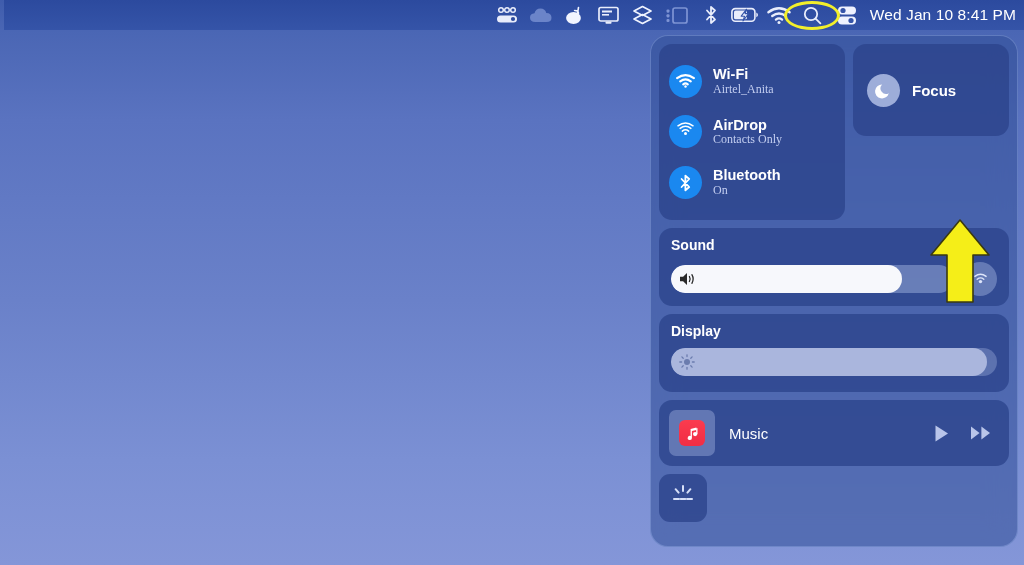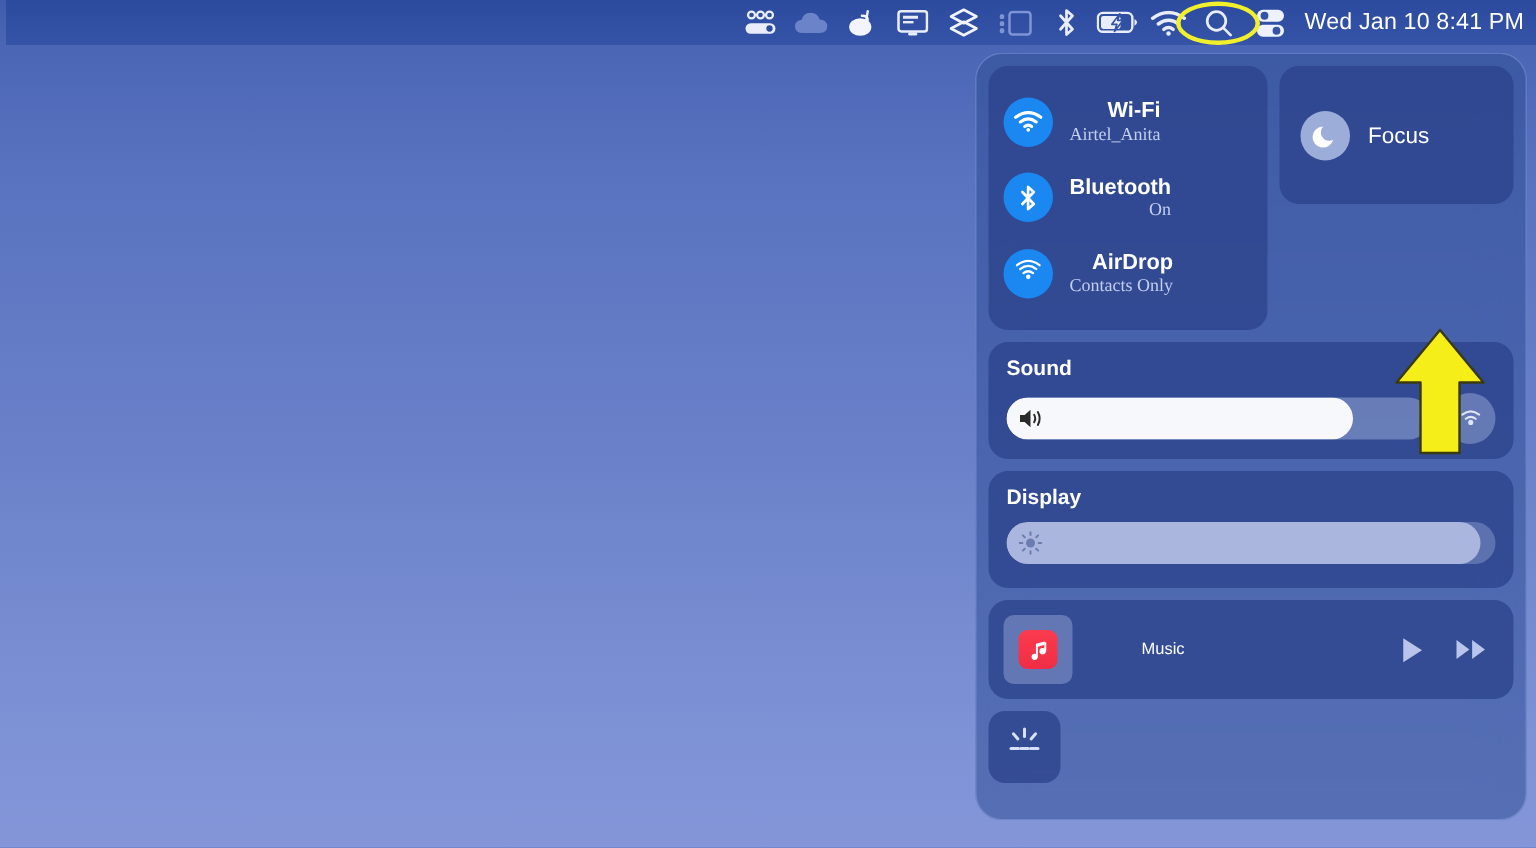--- a/index.html
+++ b/index.html
@@ -116,21 +116,21 @@
   .conn-icon {
     width: 33px; height: 33px;
     border-radius: 50%;
     background: #1a88f0;
     display: flex; align-items: center; justify-content: center;
     flex: none;
     color: #fff;
   }
   .conn-icon svg { display: block; }
 
-  .conn-text { line-height: 1.15; min-width: 0; text-align: right; }
+  .conn-text { line-height: 1.15; min-width: 0; }
   .conn-title {
     color: #ffffff;
     font-size: 14.5px;
     font-weight: bold;
     white-space: nowrap;
   }
   .conn-sub {
     color: #c3cef0;
     font-size: 12px;
     white-space: nowrap;
@@ -154,21 +154,21 @@
   .focus-icon {
     width: 33px; height: 33px;
     border-radius: 50%;
     background: rgba(200,212,245,0.72);
     display: flex; align-items: center; justify-content: center;
     flex: none;
   }
   .focus-label {
     color: #ffffff;
     font-size: 15px;
-    font-weight: normal;
+    font-weight: bold;
   }
 
   #tile-row {
     flex: 1;
     display: flex;
     gap: 8px;
   }
   .sq-tile {
     flex: 1;
     display: flex;
@@ -261,23 +261,22 @@
   }
   #music-badge {
     width: 26px; height: 26px;
     border-radius: 6px;
     background: linear-gradient(to bottom, #fb3b4e, #f02d45);
     display: flex; align-items: center; justify-content: center;
     color: #ffffff;
   }
   #music-title {
     color: #ffffff;
-    font-size: 11px;
+    font-size: 15px;
     flex: 1;
-    margin-left: 32px;
   }
   .media-btn {
     color: #b9c5ea;
     display: flex; align-items: center;
     padding: 0 3px;
   }
 
   
   #kb-tile {
     margin-top: 8px;
@@ -414,42 +413,42 @@
             </svg>
           </span>
           <span class="conn-text">
             <div class="conn-title">Wi-Fi</div>
             <div class="conn-sub">Airtel_Anita</div>
           </span>
         </div>
 
         <div class="conn-row">
           <span class="conn-icon">
-            <svg width="13" height="18" viewBox="0 0 13 18">
-              <path d="M2.6 5 L10.2 13 L6.4 16.4 L6.4 1.6 L10.2 5 L2.6 13" fill="none" stroke="#fff" stroke-width="1.8" stroke-linejoin="round" stroke-linecap="round"></path>
-            </svg>
-          </span>
-          <span class="conn-text">
-            <div class="conn-title">Bluetooth</div>
-            <div class="conn-sub">On</div>
-          </span>
-        </div>
-
-        <div class="conn-row">
-          <span class="conn-icon">
             <svg width="19" height="19" viewBox="0 0 19 19">
               <circle cx="9.5" cy="11.5" r="1.5" fill="#fff"></circle>
               <path d="M6.3 9.1 Q9.5 6.6 12.7 9.1" fill="none" stroke="#fff" stroke-width="1.5" stroke-linecap="round"></path>
               <path d="M4.1 6.4 Q9.5 2.2 14.9 6.4" fill="none" stroke="#fff" stroke-width="1.5" stroke-linecap="round"></path>
               <path d="M2 3.8 Q9.5 -2 17 3.8" fill="none" stroke="#fff" stroke-width="1.5" stroke-linecap="round"></path>
             </svg>
           </span>
           <span class="conn-text">
             <div class="conn-title">AirDrop</div>
             <div class="conn-sub">Contacts Only</div>
+          </span>
+        </div>
+
+        <div class="conn-row">
+          <span class="conn-icon">
+            <svg width="13" height="18" viewBox="0 0 13 18">
+              <path d="M2.6 5 L10.2 13 L6.4 16.4 L6.4 1.6 L10.2 5 L2.6 13" fill="none" stroke="#fff" stroke-width="1.8" stroke-linejoin="round" stroke-linecap="round"></path>
+            </svg>
+          </span>
+          <span class="conn-text">
+            <div class="conn-title">Bluetooth</div>
+            <div class="conn-sub">On</div>
           </span>
         </div>
       </div>
 
       <div id="right-col">
 
         <div class="module" id="focus-tile">
           <span class="focus-icon">
             <svg width="19" height="19" viewBox="0 0 19 19">
               <path d="M14.8 12.2 A7 7 0 1 1 8.1 3.4 A5.6 5.6 0 0 0 14.8 12.2 Z" fill="#ffffff"></path>

